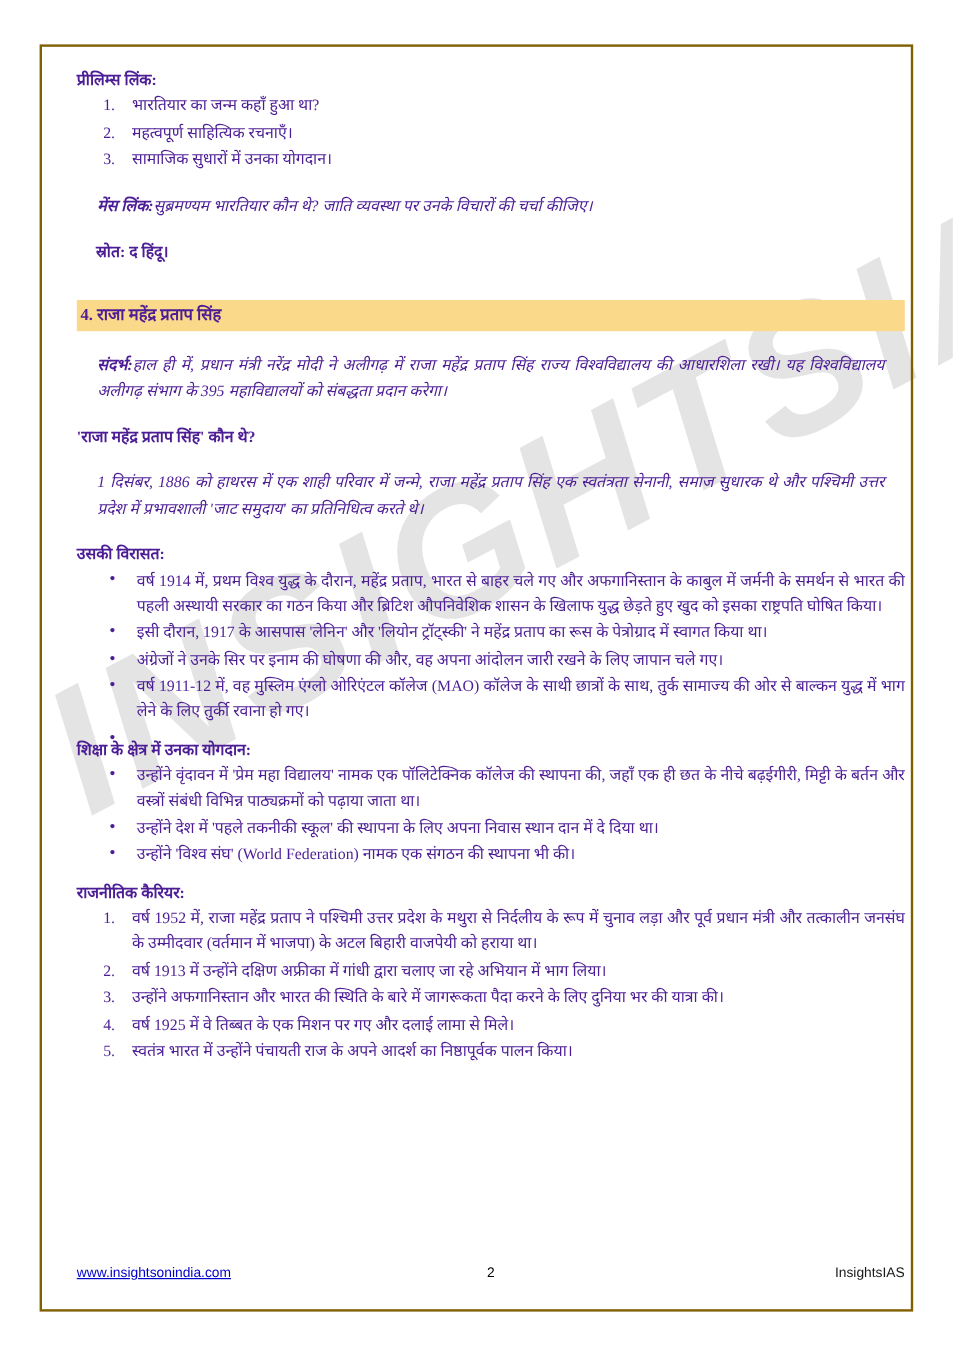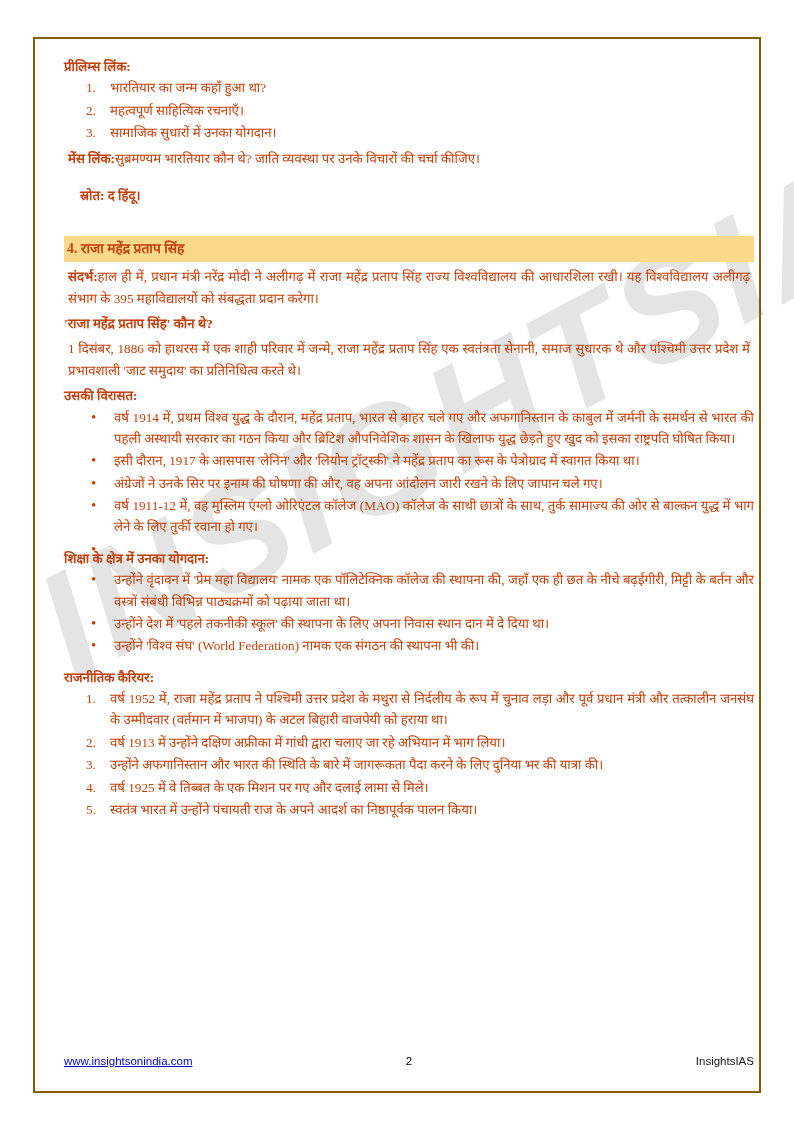--- a/index.html
+++ b/index.html
@@ -47,38 +47,39 @@
     white-space: nowrap;
     line-height: 1;
   }
 
   
   #content {
     position: absolute;
     left: 64px; top: 56px;
     width: 690px;
     z-index: 2;
-    color: #c2410c;
+    color: #4c1d95;
     font-size: 13.2px;
     line-height: 1.62;
   }
 
   .hd {
     font-weight: bold;
     margin: 0;
     padding: 0;
   }
   .para {
     margin: 16px;
     padding: 0;
     text-align: justify;
   }
   .para-just {
-    margin: 4px;
+    margin: 17px;
     text-align: justify;
+    font-style: italic;
   }
   .lead { font-weight: bold; }
 
   
   ol.num, ul.bul {
     margin: 0;
     padding-left: 0;
     list-style: none;
   }
   ol.num > li, ul.bul > li {

